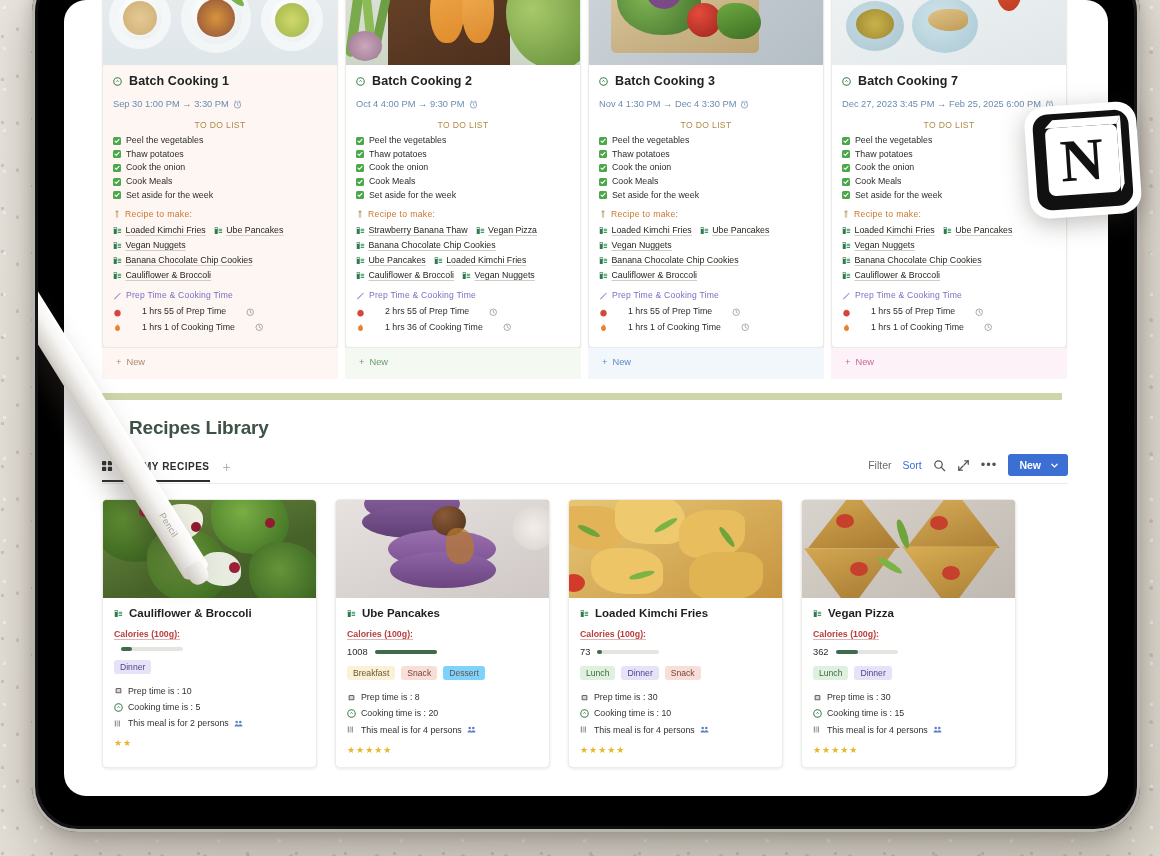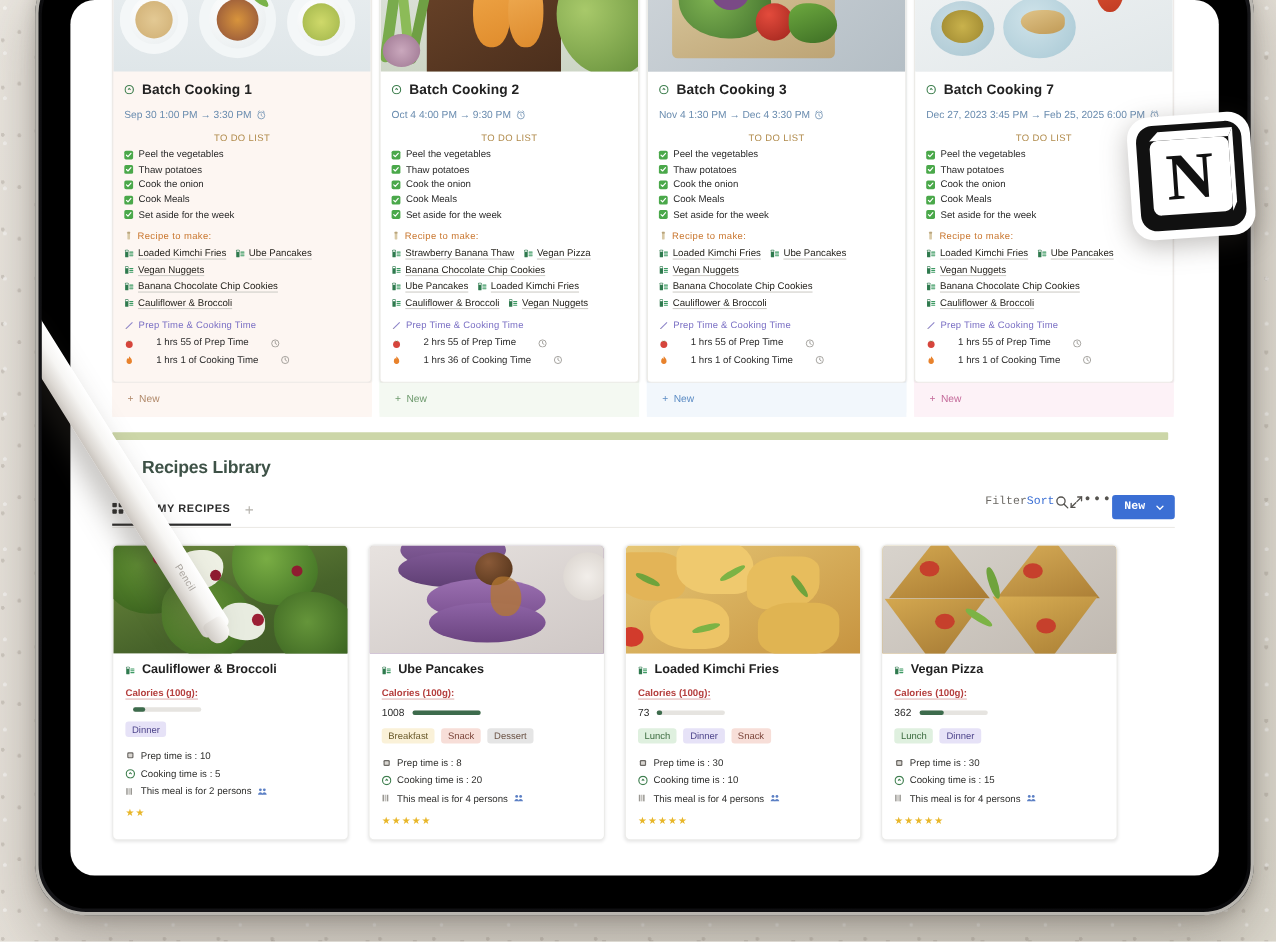--- a/index.html
+++ b/index.html
@@ -128,35 +128,35 @@
   .wrapbg { border-radius:5px; padding-bottom:0; }
 
   
   .divider-wrap { padding: 14px 46px 0 38px; }
   .divider { height: 7px; background: #ccd6a8; border-radius: 1px; }
 
   
   .library { padding: 17px 40px 0 38px; }
   .lib-title {
     display:flex; align-items:center; gap:9px;
-    font-size: 16px; font-weight: 700; color:#3e5247; letter-spacing:-.2px;
+    font-size: 19px; font-weight: 700; color:#3e5247; letter-spacing:-.2px;
     margin-bottom: 15px;
   }
   .lib-bar {
     display:flex; align-items:flex-end; justify-content:space-between;
     border-bottom: 1px solid #eceae6; padding-bottom: 0;
   }
   .tabs { display:flex; align-items:center; gap:13px; }
   .tab {
     display:flex; align-items:center; gap:6px;
     font-size: 10px; font-weight:700; color:#2d2d2d; letter-spacing:.5px;
     padding-bottom: 8px; border-bottom: 2px solid #2d2d2d; margin-bottom:-1px;
   }
   .tab-plus { font-size:14px; color:#b5b2ac; padding-bottom:8px; }
-  .bar-right { display:flex; align-items:flex-start; padding-bottom:7px;font-family:Liberation Mono, monospace; }
+  .bar-right { display:flex; align-items:center; gap:11px; padding-bottom:7px; }
   .bar-btn { font-size:10.5px; color:#6e6b66; }
   .bar-btn.sort { color:#3b6fd4; }
   .newbtn {
     background:#3b6fd4; color:#fff; font-size:10.5px; font-weight:700;
     padding:5px 9px 5px 11px; border-radius:3px; display:flex; align-items:center; gap:9px;
   }
 
   .gallery { display:flex; gap:18px; padding-top: 15px; }
   .g-card {
     width: 215px; flex:0 0 215px;
@@ -178,21 +178,21 @@
            text-decoration:underline; text-decoration-color:#e0b5b4; text-underline-offset:2px;
            margin-bottom:8px; }
   .cal-row { display:flex; align-items:center; gap:7px; margin-bottom:9px; }
   .cal-num { font-size:9.3px; color:#2c2c2c; }
   .bar-track { width:62px; height:3.5px; border-radius:2px; background:#e6e4e0; position:relative; }
   .bar-fill { position:absolute; left:0; top:0; height:100%; border-radius:2px; background:#3d6b4c; }
   .tags { display:flex; gap:6px; margin-bottom:9px; flex-wrap:wrap;}
   .tag { font-size:8.6px; padding:2px 6px; border-radius:3px; white-space:nowrap; }
   .t-breakfast{ background:#faf1d8; color:#6a5a2b;}
   .t-snack    { background:#f7ded8; color:#7a4338;}
-  .t-dessert  { background:#e5e5e5; color:#6b5345;}
+  .t-dessert  { background:#7dd3fc; color:#6b5345;}
   .t-lunch    { background:#dff0df; color:#3b6b3e;}
   .t-dinner   { background:#e6e2f7; color:#4f468c;}
   .meta { display:flex; align-items:center; gap:5px; font-size:8.8px; color:#30302e; line-height:1.85;}
   .stars { margin-top:7px; font-size:9px; color:#e8b628; letter-spacing:1px; }
 
   
   .notion {
     position:absolute; left:1014px; top:96px; width:140px; height:130px;
     filter: drop-shadow(0 6px 12px rgba(60,55,48,.33));
   }

